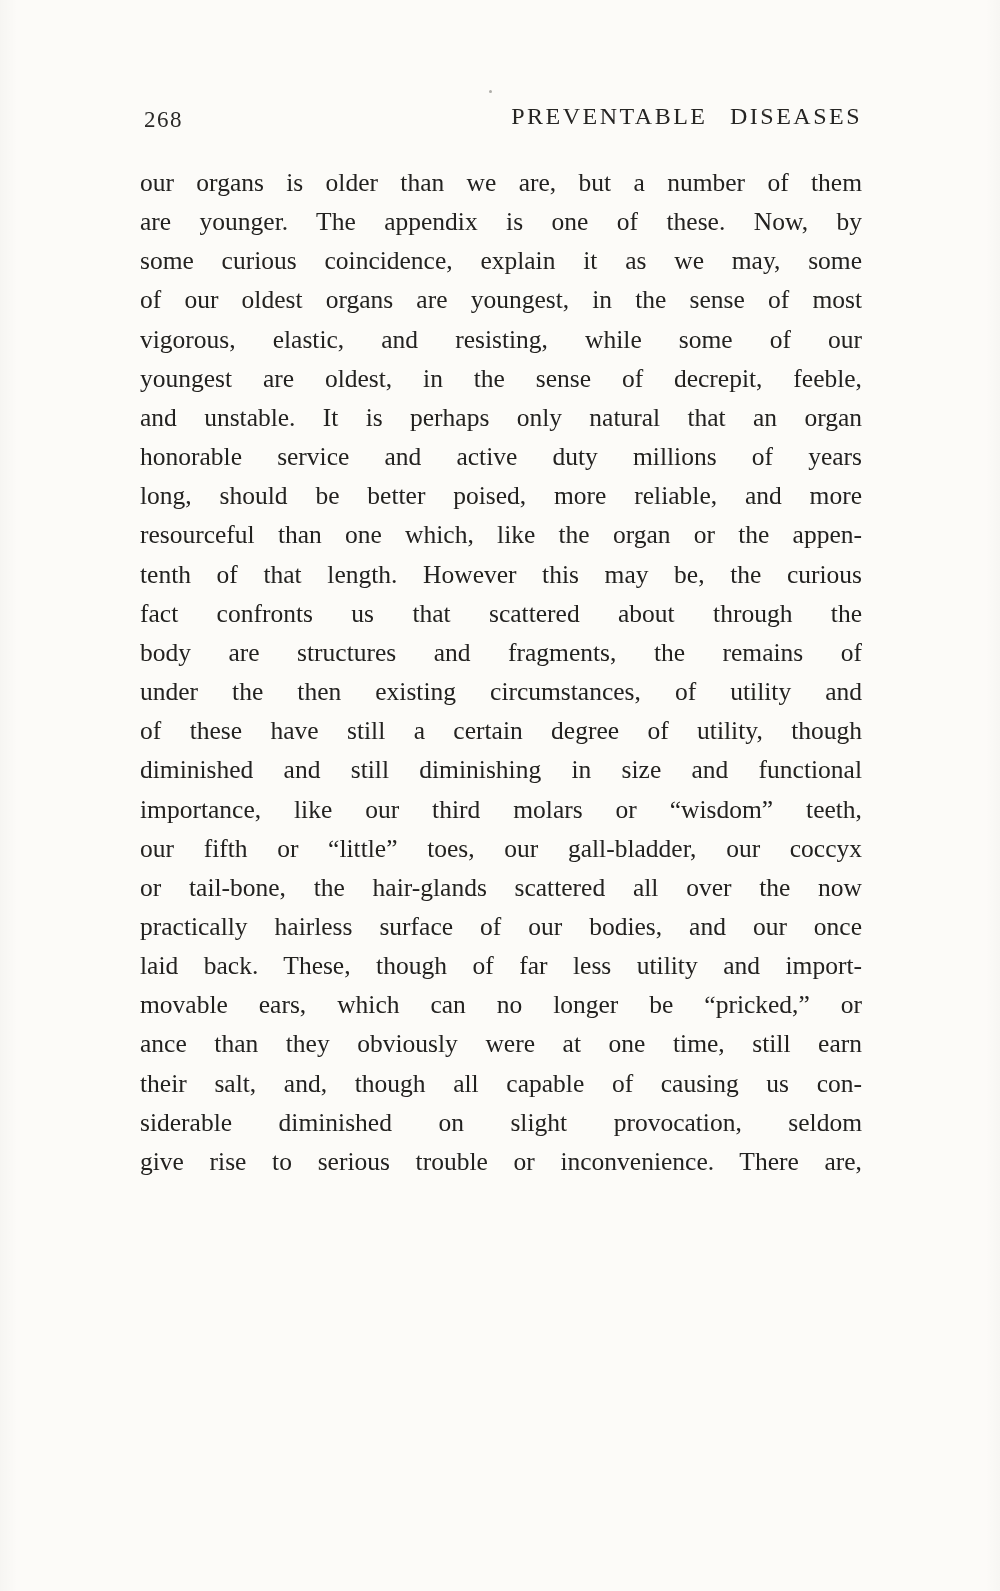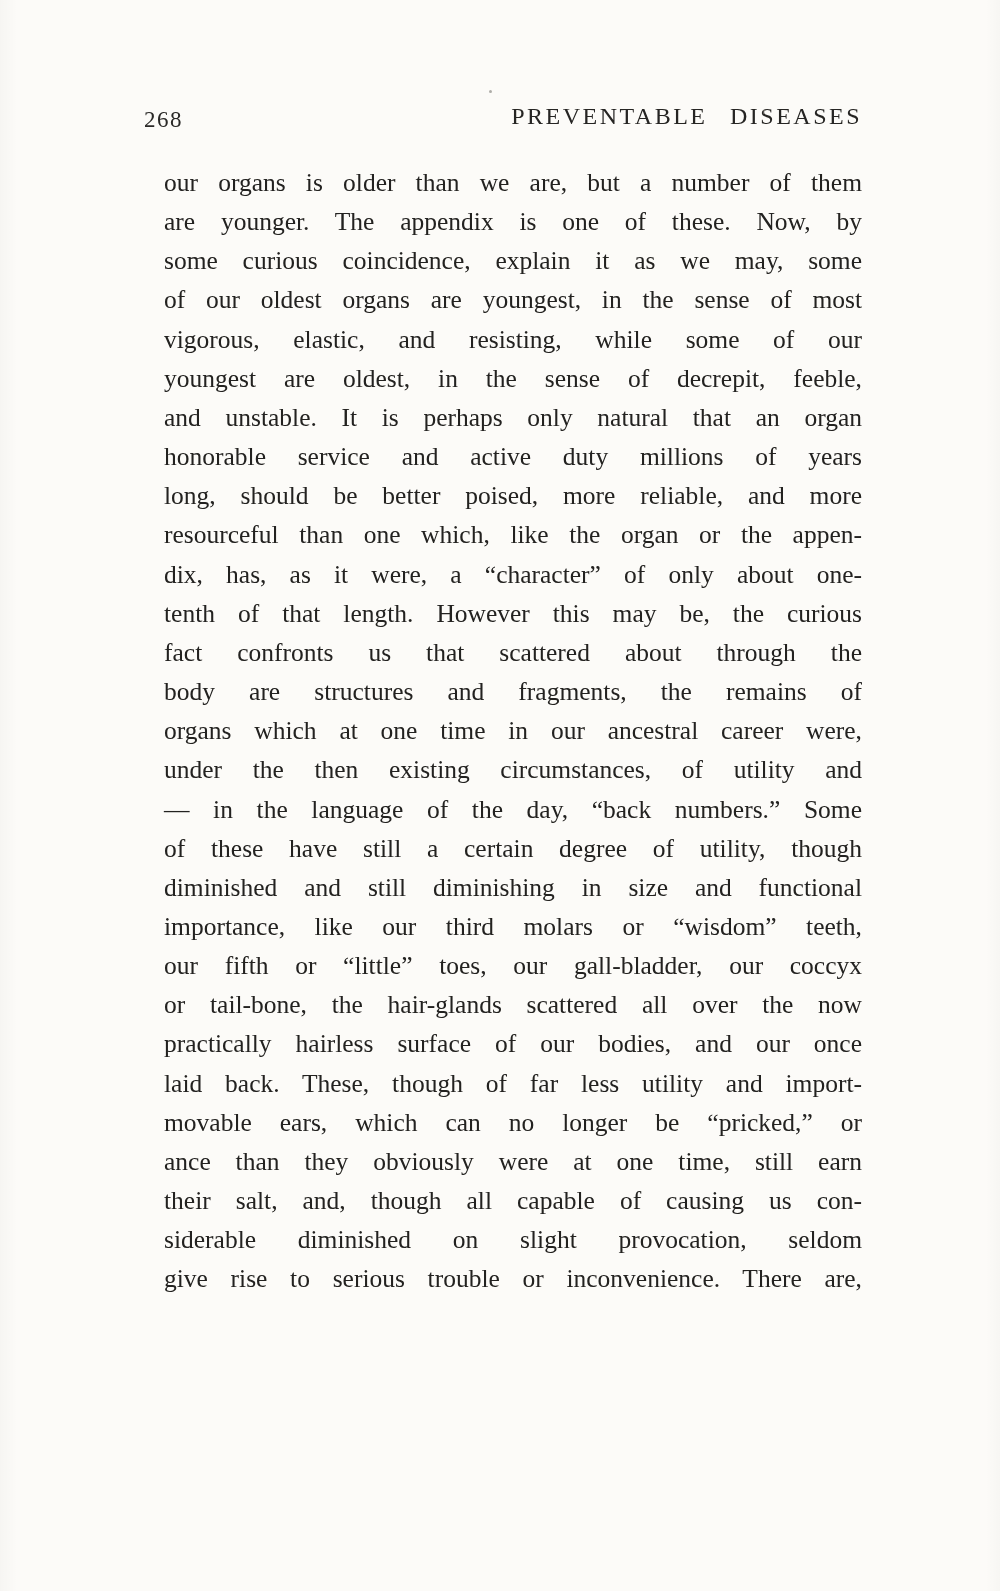--- a/index.html
+++ b/index.html
@@ -65,21 +65,20 @@
     width: 722px;
     font-size: 25.5px;
     line-height: 39.15px;
     color: #232220;
   }
   .line {
     text-align: justify;
     text-align-last: justify;
     text-justify: inter-word;
     white-space: normal;
-    margin-left: 24px;
   }
 </style>
 </head>
 <body>
 
 <div class="page">
 
   <div class="speck"></div>
 
   <div class="header">
@@ -92,27 +91,24 @@
     <div class="line">our organs is older than we are, but a number of them</div>
     <div class="line">are younger. The appendix is one of these. Now, by</div>
     <div class="line">some curious coincidence, explain it as we may, some</div>
     <div class="line">of our oldest organs are youngest, in the sense of most</div>
     <div class="line">vigorous, elastic, and resisting, while some of our</div>
     <div class="line">youngest are oldest, in the sense of decrepit, feeble,</div>
     <div class="line">and unstable. It is perhaps only natural that an organ</div>
     <div class="line">honorable service and active duty millions of years</div>
     <div class="line">long, should be better poised, more reliable, and more</div>
     <div class="line">resourceful than one which, like the organ or the appen-</div>
-    <div class="line">dix, has, as it were, a “character” of only about one-</div>
     <div class="line">tenth of that length. However this may be, the curious</div>
     <div class="line">fact confronts us that scattered about through the</div>
     <div class="line">body are structures and fragments, the remains of</div>
-    <div class="line">organs which at one time in our ancestral career were,</div>
     <div class="line">under the then existing circumstances, of utility and</div>
-    <div class="line">— in the language of the day, “back numbers.” Some</div>
     <div class="line">of these have still a certain degree of utility, though</div>
     <div class="line">diminished and still diminishing in size and functional</div>
     <div class="line">importance, like our third molars or “wisdom” teeth,</div>
     <div class="line">our fifth or “little” toes, our gall-bladder, our coccyx</div>
     <div class="line">or tail-bone, the hair-glands scattered all over the now</div>
     <div class="line">practically hairless surface of our bodies, and our once</div>
     <div class="line">laid back. These, though of far less utility and import-</div>
     <div class="line">movable ears, which can no longer be “pricked,” or</div>
     <div class="line">ance than they obviously were at one time, still earn</div>
     <div class="line">their salt, and, though all capable of causing us con-</div>

